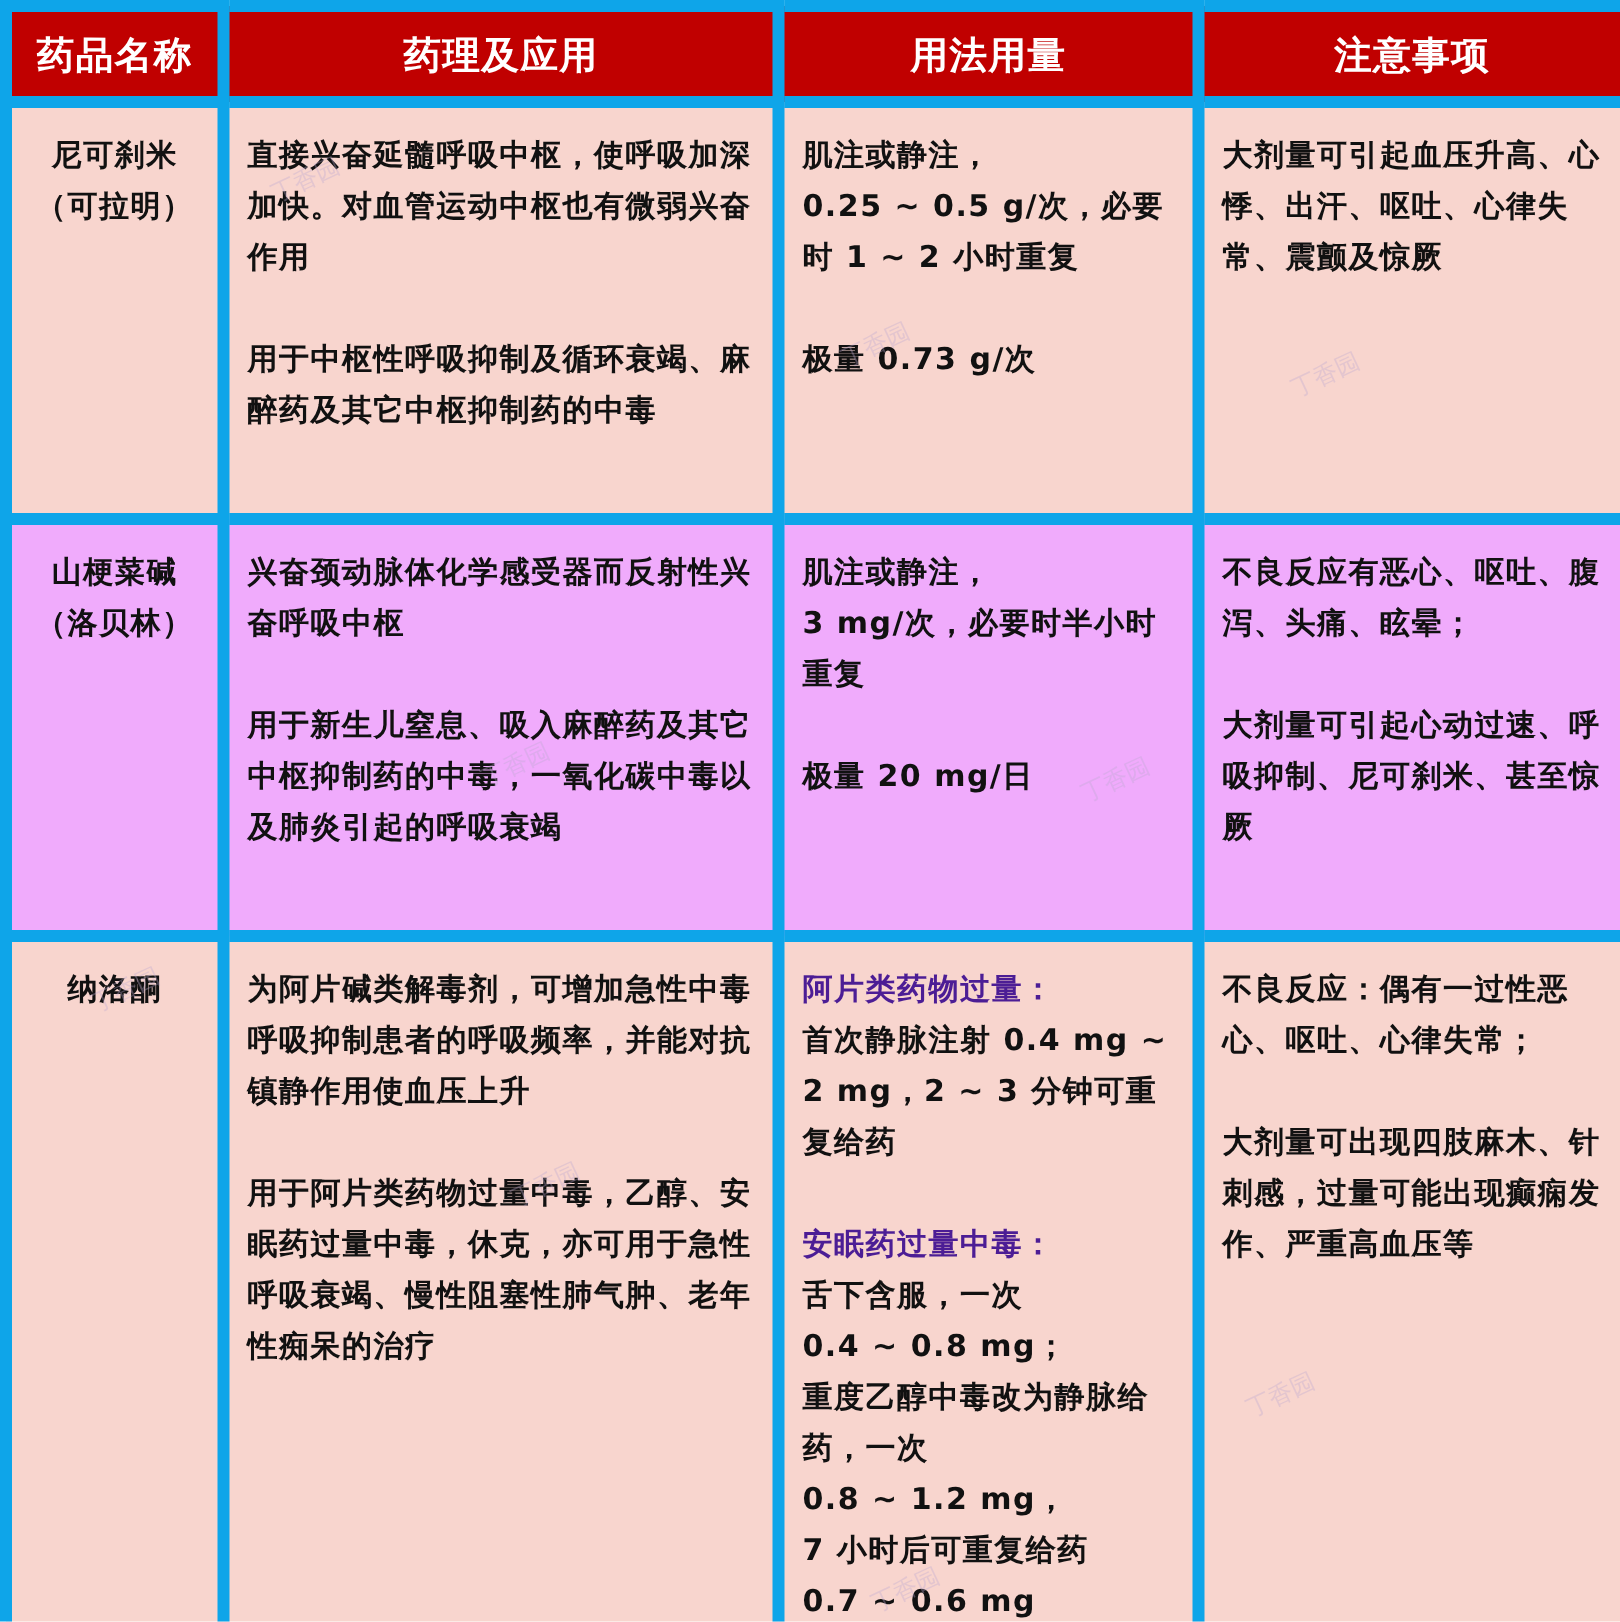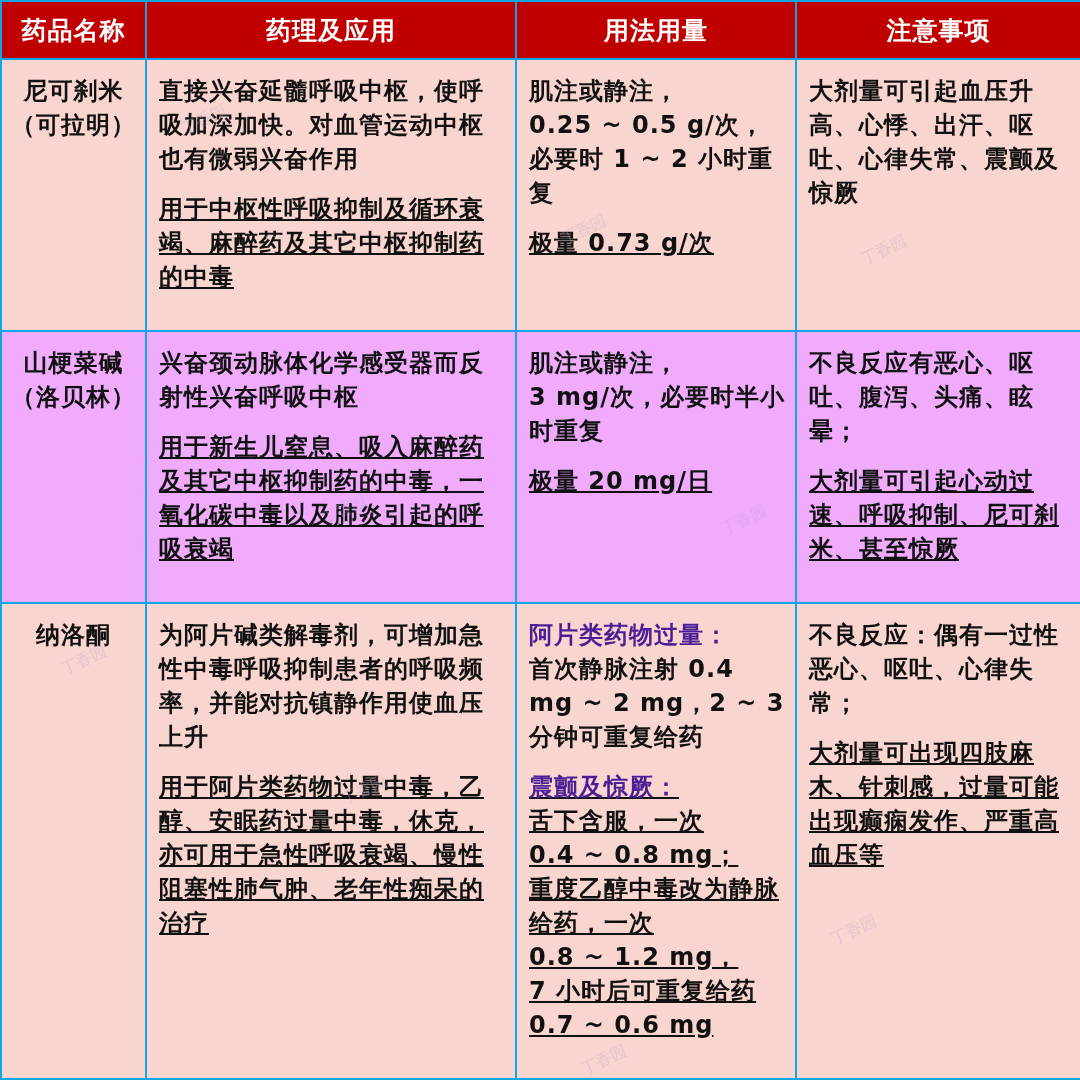--- a/index.html
+++ b/index.html
@@ -13,50 +13,50 @@
       border-collapse: collapse;
       width: 1080px;
       table-layout: fixed;
       position: absolute; left: 0; top: 0;
     }
     col.c1 { width: 145px; }
     col.c2 { width: 370px; }
     col.c3 { width: 280px; }
     col.c4 { width: 285px; }
     th, td {
-      border: 2px solid #0ea5e9;
+      border: 8px solid #0ea5e9;
       vertical-align: top;
       padding: 0;
     }
     thead th {
       background: #C00000;
       color: #ffffff;
       height: 56px;
       font-size: 25px;
       font-weight: bold;
       text-align: center;
       vertical-align: middle;
       letter-spacing: 1px;
     }
     tr.row-a td { background: #F8D5CE; }
     tr.row-b td { background: #f0abfc; }
     tr.r1 td { height: 270px; }
     tr.r2 td { height: 270px; }
     tr.r3 td { height: 474px; }
     .cell {
-      font-size: 24px;
+      font-size: 20px;
       font-weight: bold;
       line-height: 34px;
       color: #111111;
       padding: 14px 10px 0 12px;
       letter-spacing: 1px;
     }
     .name-cell { text-align: center; padding: 14px 4px 0 4px; }
     .para { margin: 0; }
-    .para + .para { margin-top: 16px; text-decoration: underline; }
+    .para + .para { margin-top: 34px; }
     .red-label { color: #4c1d95; }
     .line { display: block; }
     .wm {
       position: absolute;
       color: rgba(190, 170, 210, 0.35);
       font-size: 16px;
       transform: rotate(-25deg);
       pointer-events: none;
       font-weight: normal;
     }
@@ -156,21 +156,21 @@
           <p class="para">用于阿片类药物过量中毒，乙醇、安眠药过量中毒，休克，亦可用于急性呼吸衰竭、慢性阻塞性肺气肿、老年性痴呆的治疗</p>
         </div>
       </td>
       <td>
         <div class="cell">
           <p class="para">
             <span class="line red-label">阿片类药物过量：</span>
             <span class="line">首次静脉注射 0.4 mg ~ 2 mg，2 ~ 3 分钟可重复给药</span>
           </p>
           <p class="para">
-            <span class="line red-label">震颤及惊厥：</span>
+            <span class="line red-label">安眠药过量中毒：</span>
             <span class="line">舌下含服，一次</span>
             <span class="line">0.4 ~ 0.8 mg；</span>
             <span class="line">重度乙醇中毒改为静脉给药，一次</span>
             <span class="line">0.8 ~ 1.2 mg，</span>
             <span class="line">7 小时后可重复给药</span>
             <span class="line">0.7 ~ 0.6 mg</span>
           </p>
         </div>
       </td>
       <td>

